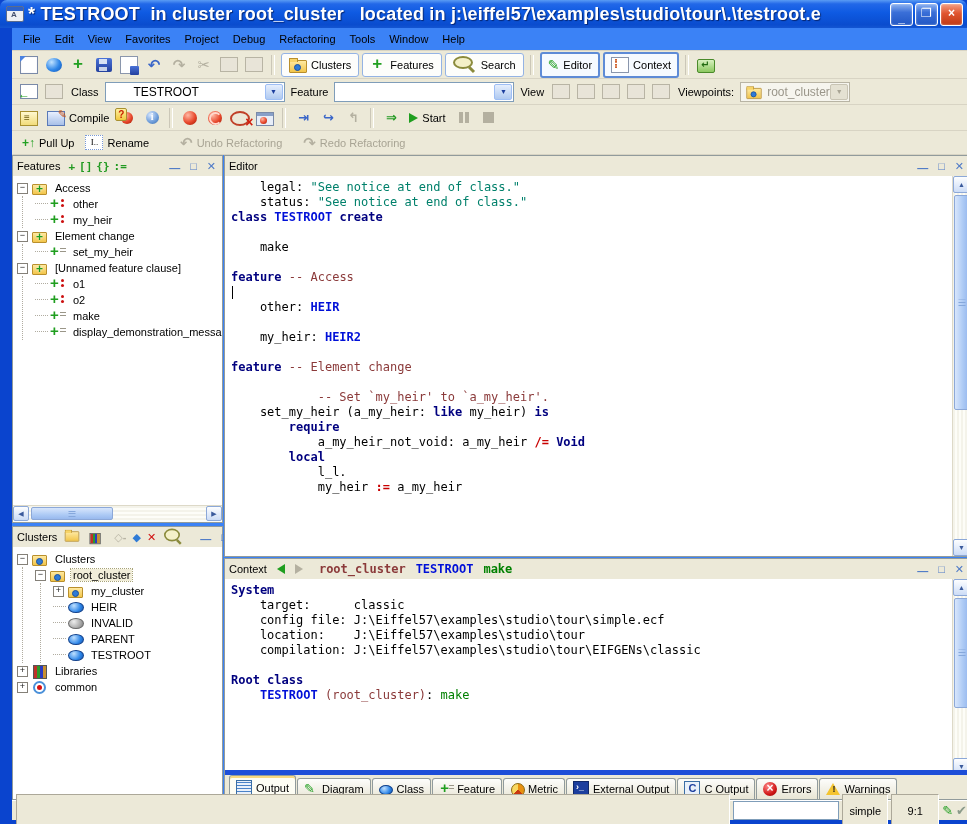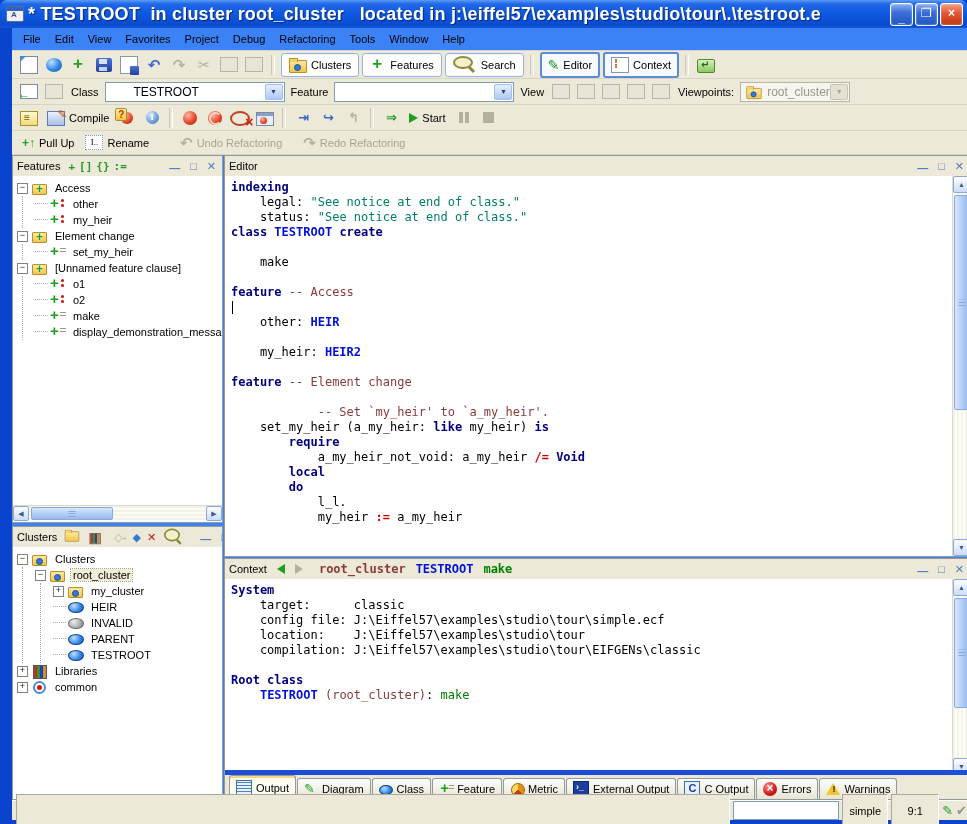--- a/index.html
+++ b/index.html
@@ -586,41 +586,39 @@
   <div id="editor-panel" class="panel">
     <div class="phead">
       <span class="ptitle">Editor</span>
       <span class="pspacer"></span>
       <span class="pbtn minimize">—</span>
       <span class="pbtn">□</span>
       <span class="pbtn">✕</span>
     </div>
     <div class="pbody">
       <div id="editor-code" class="codearea">
-          <div class="code-line"><span class="sg-k">indexing</span></div>
           <div class="code-line"><span class="sg-t">    legal: </span><span class="sg-s">"See notice at end of class."</span></div>
           <div class="code-line"><span class="sg-t">    status: </span><span class="sg-s">"See notice at end of class."</span></div>
           <div class="code-line"><span class="sg-k">class </span><span class="sg-cl">TESTROOT</span><span class="sg-k"> create</span></div>
           <div class="code-line">&nbsp;</div>
           <div class="code-line"><span class="sg-t">    make</span></div>
           <div class="code-line">&nbsp;</div>
           <div class="code-line"><span class="sg-k">feature</span><span class="sg-t"> </span><span class="sg-c">-- Access</span></div>
           <div class="code-line"><span class="sg-caret"></span></div>
           <div class="code-line"><span class="sg-t">    other: </span><span class="sg-cl">HEIR</span></div>
           <div class="code-line">&nbsp;</div>
           <div class="code-line"><span class="sg-t">    my_heir: </span><span class="sg-cl">HEIR2</span></div>
           <div class="code-line">&nbsp;</div>
           <div class="code-line"><span class="sg-k">feature</span><span class="sg-t"> </span><span class="sg-c">-- Element change</span></div>
           <div class="code-line">&nbsp;</div>
           <div class="code-line"><span class="sg-c">            -- Set `my_heir' to `a_my_heir'.</span></div>
           <div class="code-line"><span class="sg-t">    set_my_heir (a_my_heir: </span><span class="sg-k">like</span><span class="sg-t"> my_heir) </span><span class="sg-k">is</span></div>
           <div class="code-line"><span class="sg-t">        </span><span class="sg-k">require</span></div>
           <div class="code-line"><span class="sg-t">            a_my_heir_not_void: a_my_heir </span><span class="sg-op">/=</span><span class="sg-t"> </span><span class="sg-k">Void</span></div>
           <div class="code-line"><span class="sg-t">        </span><span class="sg-k">local</span></div>
-          <div class="code-line"><span class="sg-t">        </span><span class="sg-k">do</span></div>
           <div class="code-line"><span class="sg-t">            l_l.</span></div>
           <div class="code-line"><span class="sg-t">            my_heir </span><span class="sg-op">:=</span><span class="sg-t"> a_my_heir</span></div>
         </div>
       <div class="sbv">
         <span class="sarr up">▲</span>
         <span class="sarr down">▼</span>
         <span class="thumb" style="top:19px;height:215px"></span>
       </div>
     </div>
   </div>

